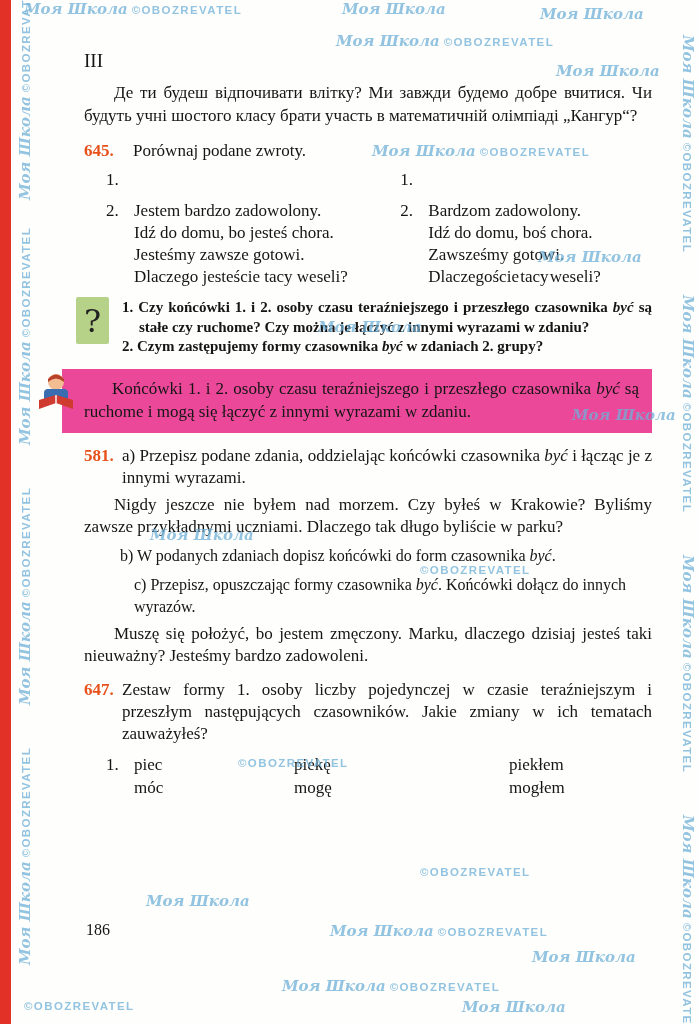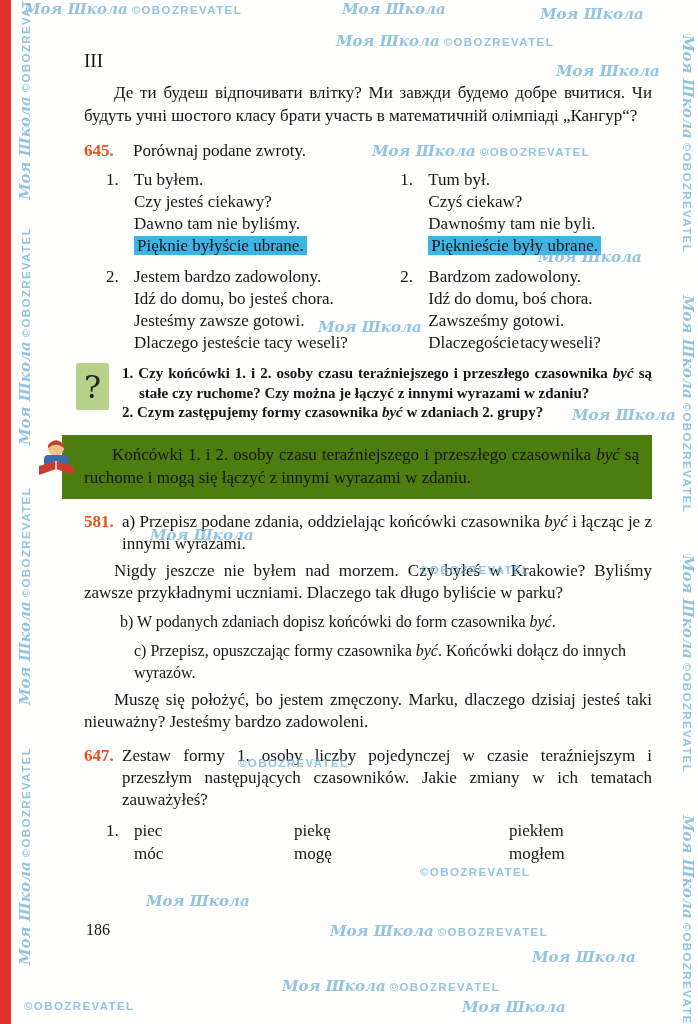--- a/index.html
+++ b/index.html
@@ -36,21 +36,21 @@
   .cmp-line.tight { word-spacing:-3px; }
   .hl { background:#3db4e4; padding:0 3px; }
 
   .qbox { margin-top:8px; margin-left:-8px; display:flex; gap:13px; align-items:flex-start; }
   .qicon { flex:0 0 33px; width:33px; height:47px; background:#b5d288; border-radius:2px;
            display:flex; align-items:center; justify-content:center;
            font-family:"DejaVu Serif", serif; font-size:32px; color:#222; }
   .qtext { font-size:15px; line-height:19.5px; text-align:justify; padding-top:1px;font-weight:bold; }
   .qline { padding-left:17px; text-indent:-17px; }
 
-  .rulebox { position:relative; margin-top:12px; margin-left:-22px; background:#4d7c0f; padding:8px 13px 10px 22px; }
+  .rulebox { position:relative; margin-top:12px; margin-left:-22px; background:#ec4899; padding:8px 13px 10px 22px; }
   .rule-p { font-size:17px; line-height:23px; text-align:justify; text-indent:28px; }
   .reader-icon { position:absolute; left:-30px; top:0px; width:48px; height:48px; }
 
   .body-p { font-size:17px; line-height:22px; text-align:justify; text-indent:30px; margin-top:5px; }
   .sub-head { font-size:16px; line-height:22px; margin-top:7px; }
   .sub-head.b { margin-left:36px; }
   .sub-head.c { margin-left:50px; margin-right:26px; text-align:justify; }
 
   .verb-table { margin-top:8px; font-size:17px; line-height:23px; }
   .vt-row { display:flex; }
@@ -104,35 +104,23 @@
     <p class="intro">Де ти будеш відпочивати влітку? Ми завжди будемо добре вчитися. Чи будуть учні шостого класу брати участь в математичній олімпіаді „Кангур“?</p>
 
     <div class="ex-head ex645">
       <span class="ex-num">645.</span><span>Porównaj podane zwroty.</span>
     </div>
 
     <section class="compare">
       <div class="cmp-row">
         <div class="cmp-item left">
           <span class="cmp-num">1.</span>
-          <div class="cmp-lines">
-            <div class="cmp-line">Tu byłem.</div>
-            <div class="cmp-line">Czy jesteś ciekawy?</div>
-            <div class="cmp-line">Dawno tam nie byliśmy.</div>
-            <div class="cmp-line"><span class="hl">Pięknie byłyście ubrane.</span></div>
-          </div>
         </div>
         <div class="cmp-item right">
           <span class="cmp-num">1.</span>
-          <div class="cmp-lines">
-            <div class="cmp-line">Tum był.</div>
-            <div class="cmp-line">Czyś ciekaw?</div>
-            <div class="cmp-line">Dawnośmy tam nie byli.</div>
-            <div class="cmp-line"><span class="hl">Pięknieście były ubrane.</span></div>
-          </div>
         </div>
       </div>
       <div class="cmp-row">
         <div class="cmp-item left">
           <span class="cmp-num">2.</span>
           <div class="cmp-lines">
             <div class="cmp-line">Jestem bardzo zadowolony.</div>
             <div class="cmp-line">Idź do domu, bo jesteś chora.</div>
             <div class="cmp-line">Jesteśmy zawsze gotowi.</div>
             <div class="cmp-line">Dlaczego jesteście tacy weseli?</div>

